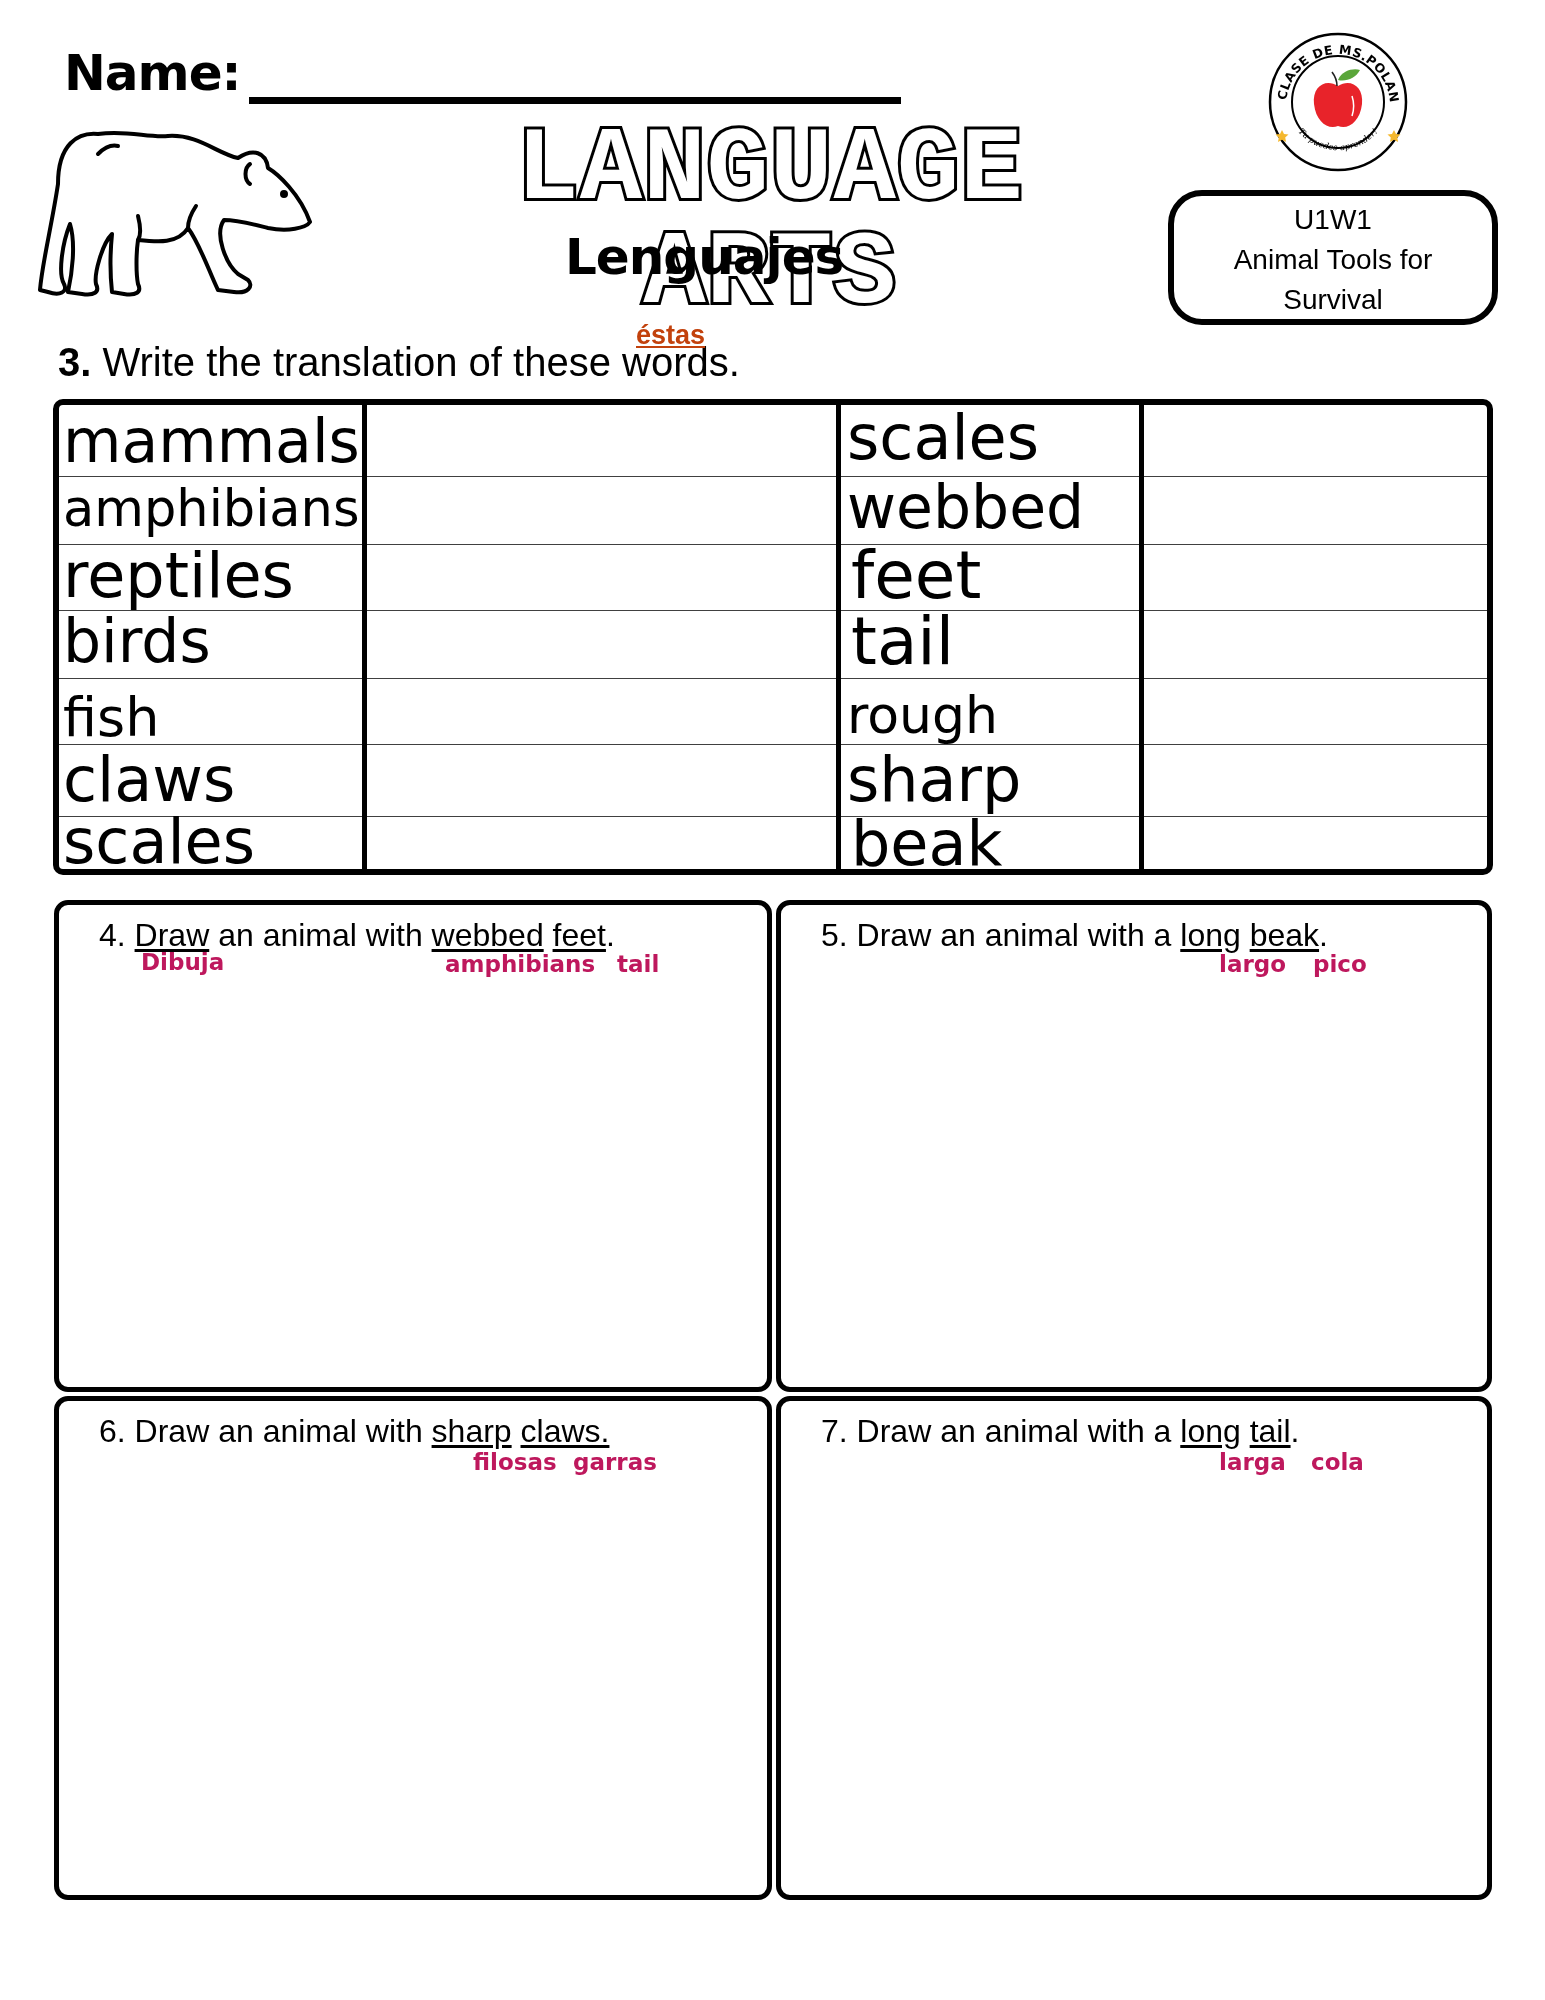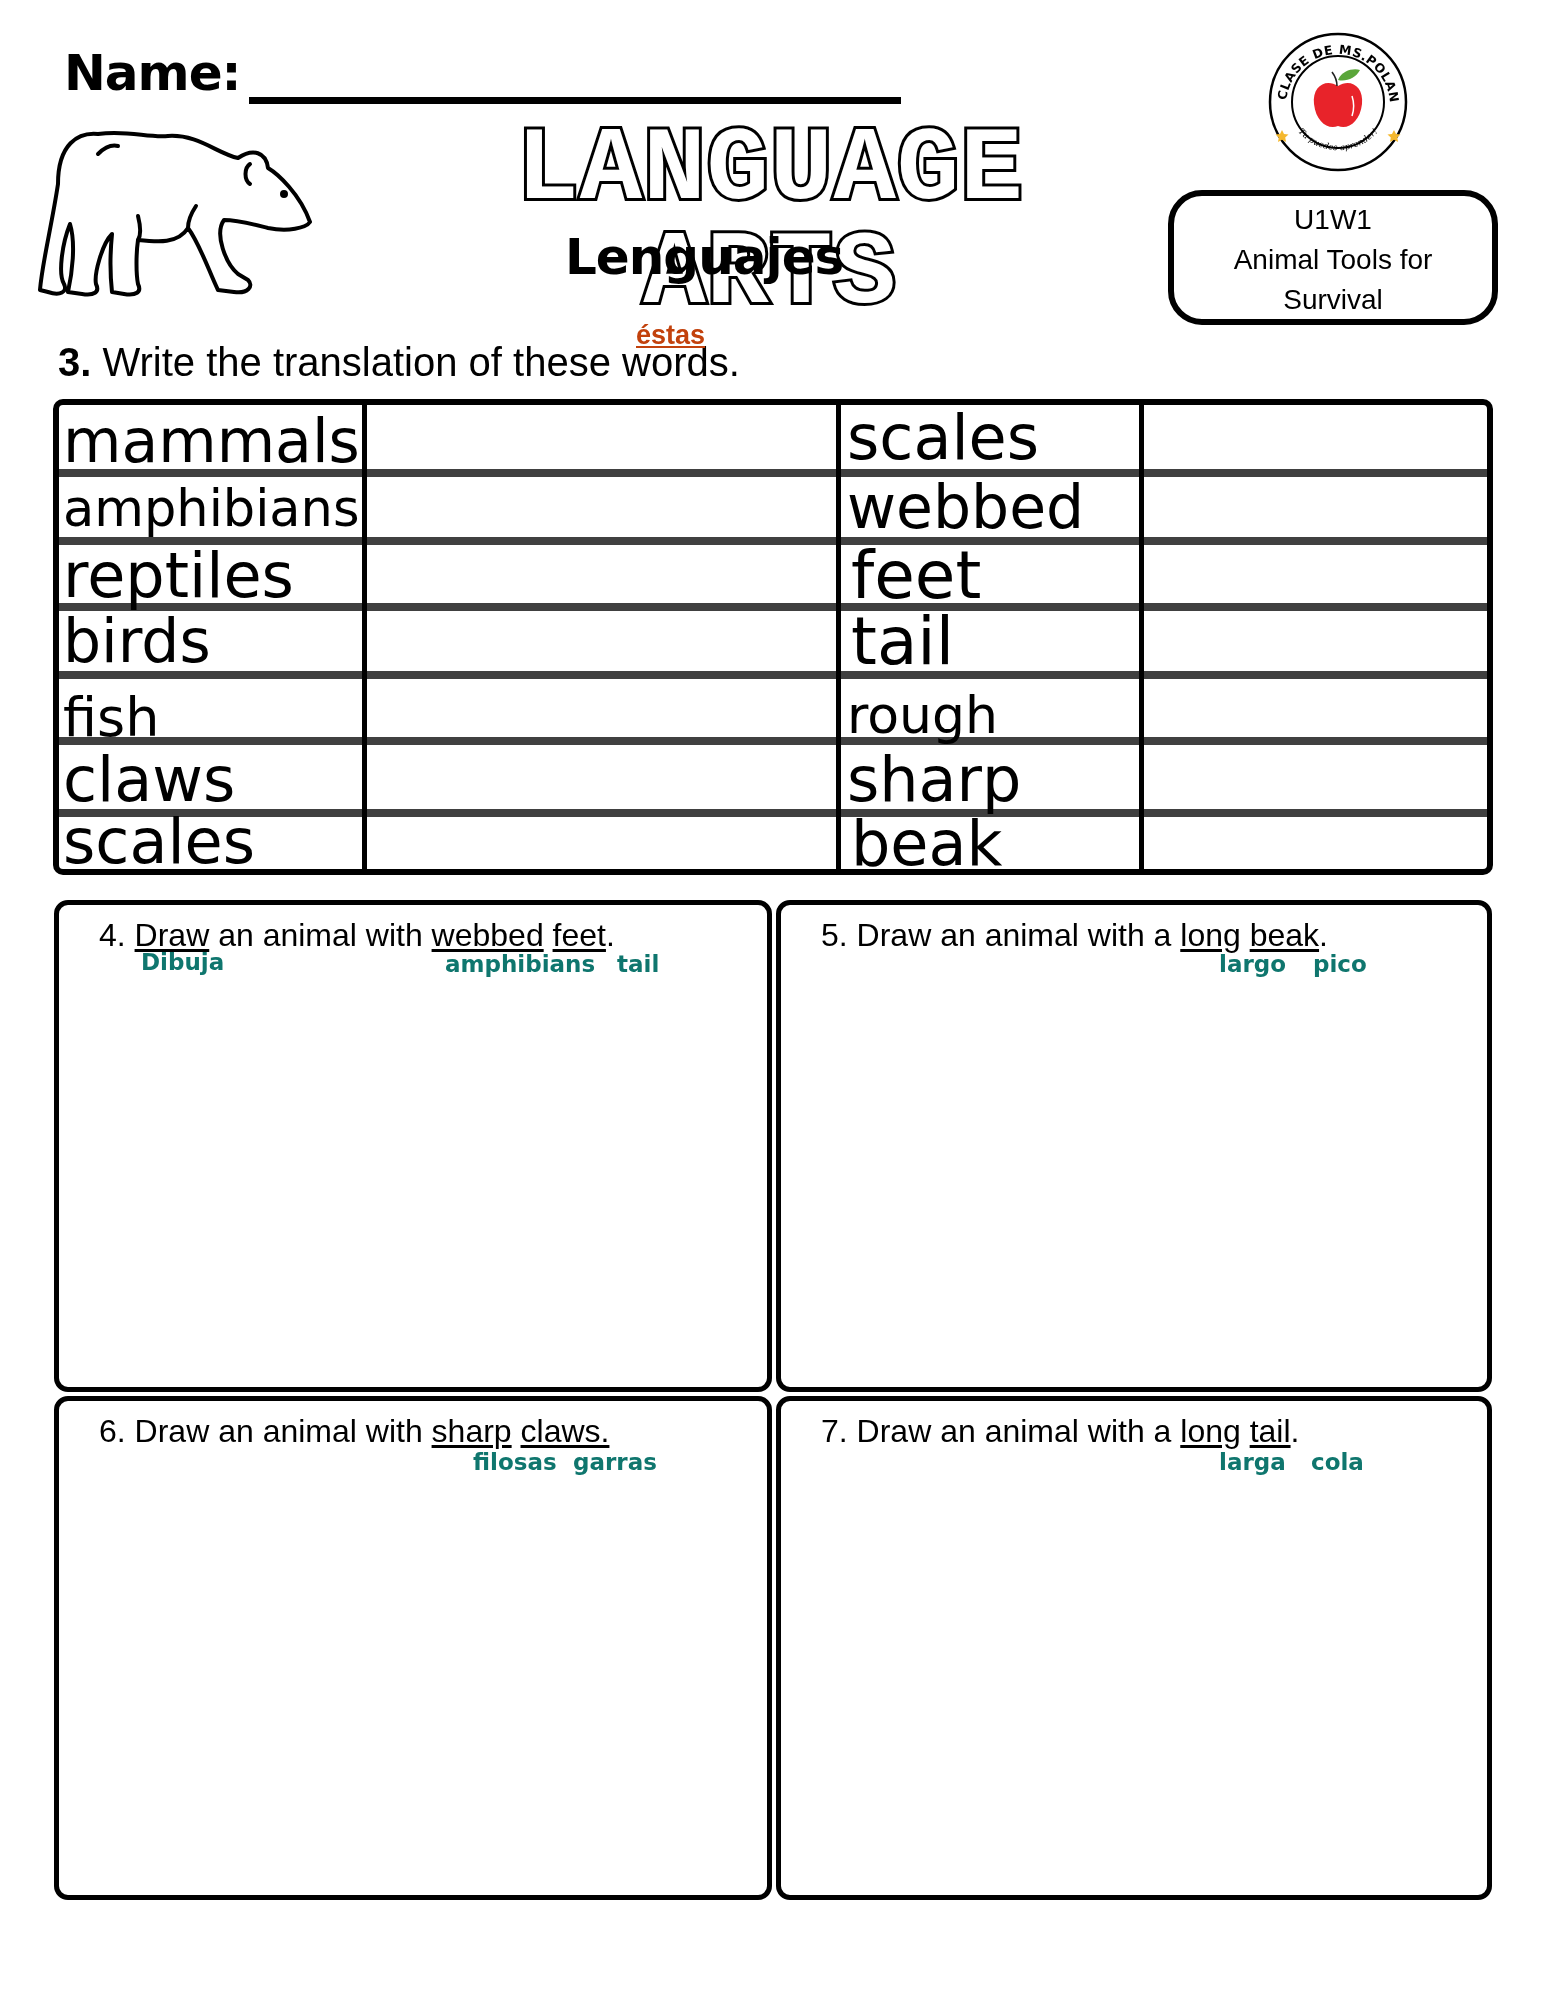--- a/index.html
+++ b/index.html
@@ -25,31 +25,31 @@
                 font-family: "Liberation Sans", sans-serif; font-size: 28px; line-height: 40px; padding-top: 4px; }
 
     .q3 { position: absolute; left: 58px; top: 342px; font-size: 40px; line-height: 1;
           font-family: "Liberation Sans", sans-serif; }
     .q3 b { font-weight: bold; }
     .q3 .hint { position: absolute; left: 578px; top: -20px; color: #c2410c; font-size: 27px;
                 text-decoration: underline; font-weight: bold; }
 
     .vocab { position: absolute; left: 53px; top: 399px; width: 1440px; height: 476px;
              border: 6px solid #000; border-radius: 10px; box-sizing: border-box; }
-    .vrow { position: absolute; left: 0; width: 100%; border-bottom: 8px solid #404040; box-sizing: border-box; }
+    .vrow { position: absolute; left: 0; width: 100%; border-bottom: 1px solid #404040; box-sizing: border-box; }
     .vcell { position: absolute; top: 0; height: 100%; box-sizing: border-box; }
     .vdiv { position: absolute; top: 0; bottom: 0; width: 5px; background: #000; }
     .word { font-family: "DejaVu Sans", sans-serif; font-weight: normal; line-height: 1;
             position: absolute; left: 4px; white-space: nowrap; letter-spacing: 0px; }
 
     .draw-box { position: absolute; border: 5px solid #000; border-radius: 14px; box-sizing: border-box; }
     .prompt { position: absolute; left: 40px; top: 14px; font-size: 32px; line-height: 1;
               font-family: "Liberation Sans", sans-serif; white-space: nowrap; }
     .prompt u { text-decoration: underline; text-underline-offset: 3px; }
-    .tr { position: absolute; color: #0f766e; font-size: 23px; font-weight: bold; line-height: 1;
+    .tr { position: absolute; color: #be185d; font-size: 23px; font-weight: bold; line-height: 1;
           font-family: "DejaVu Sans", sans-serif; white-space: nowrap; }
   </style>
 </head>
 <body>
 
 <div class="name-row">
   <span class="name-label">Name:</span>
   <span class="name-line"></span>
 </div>
 

